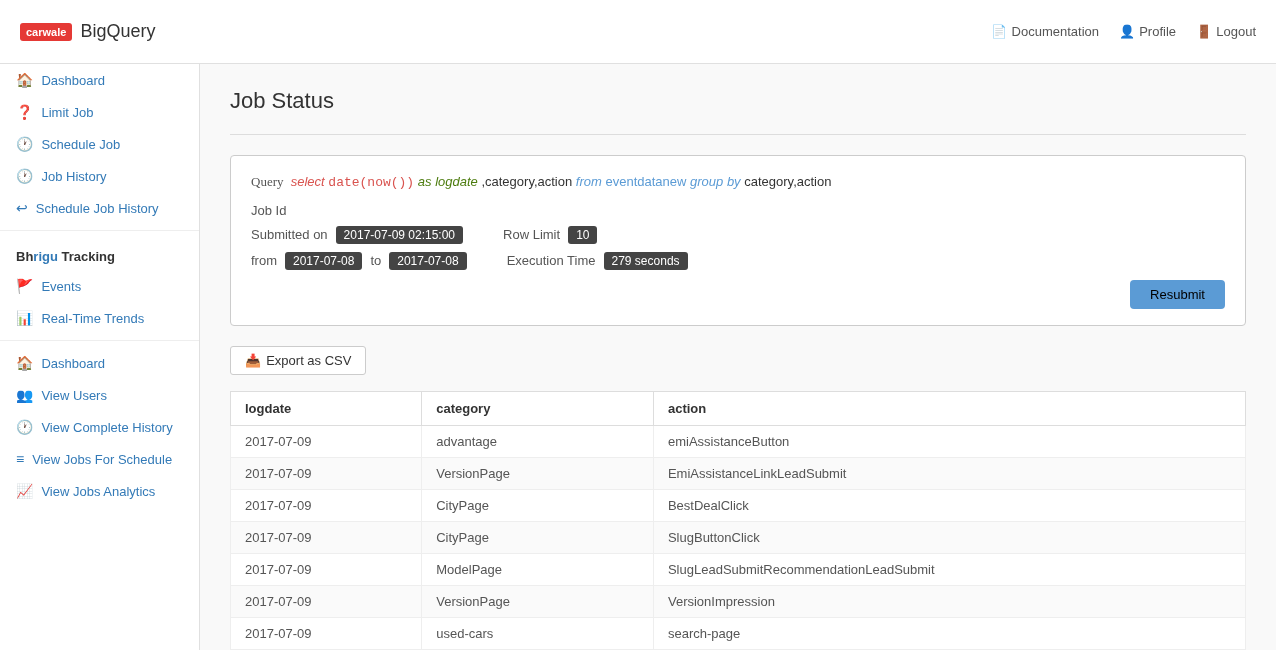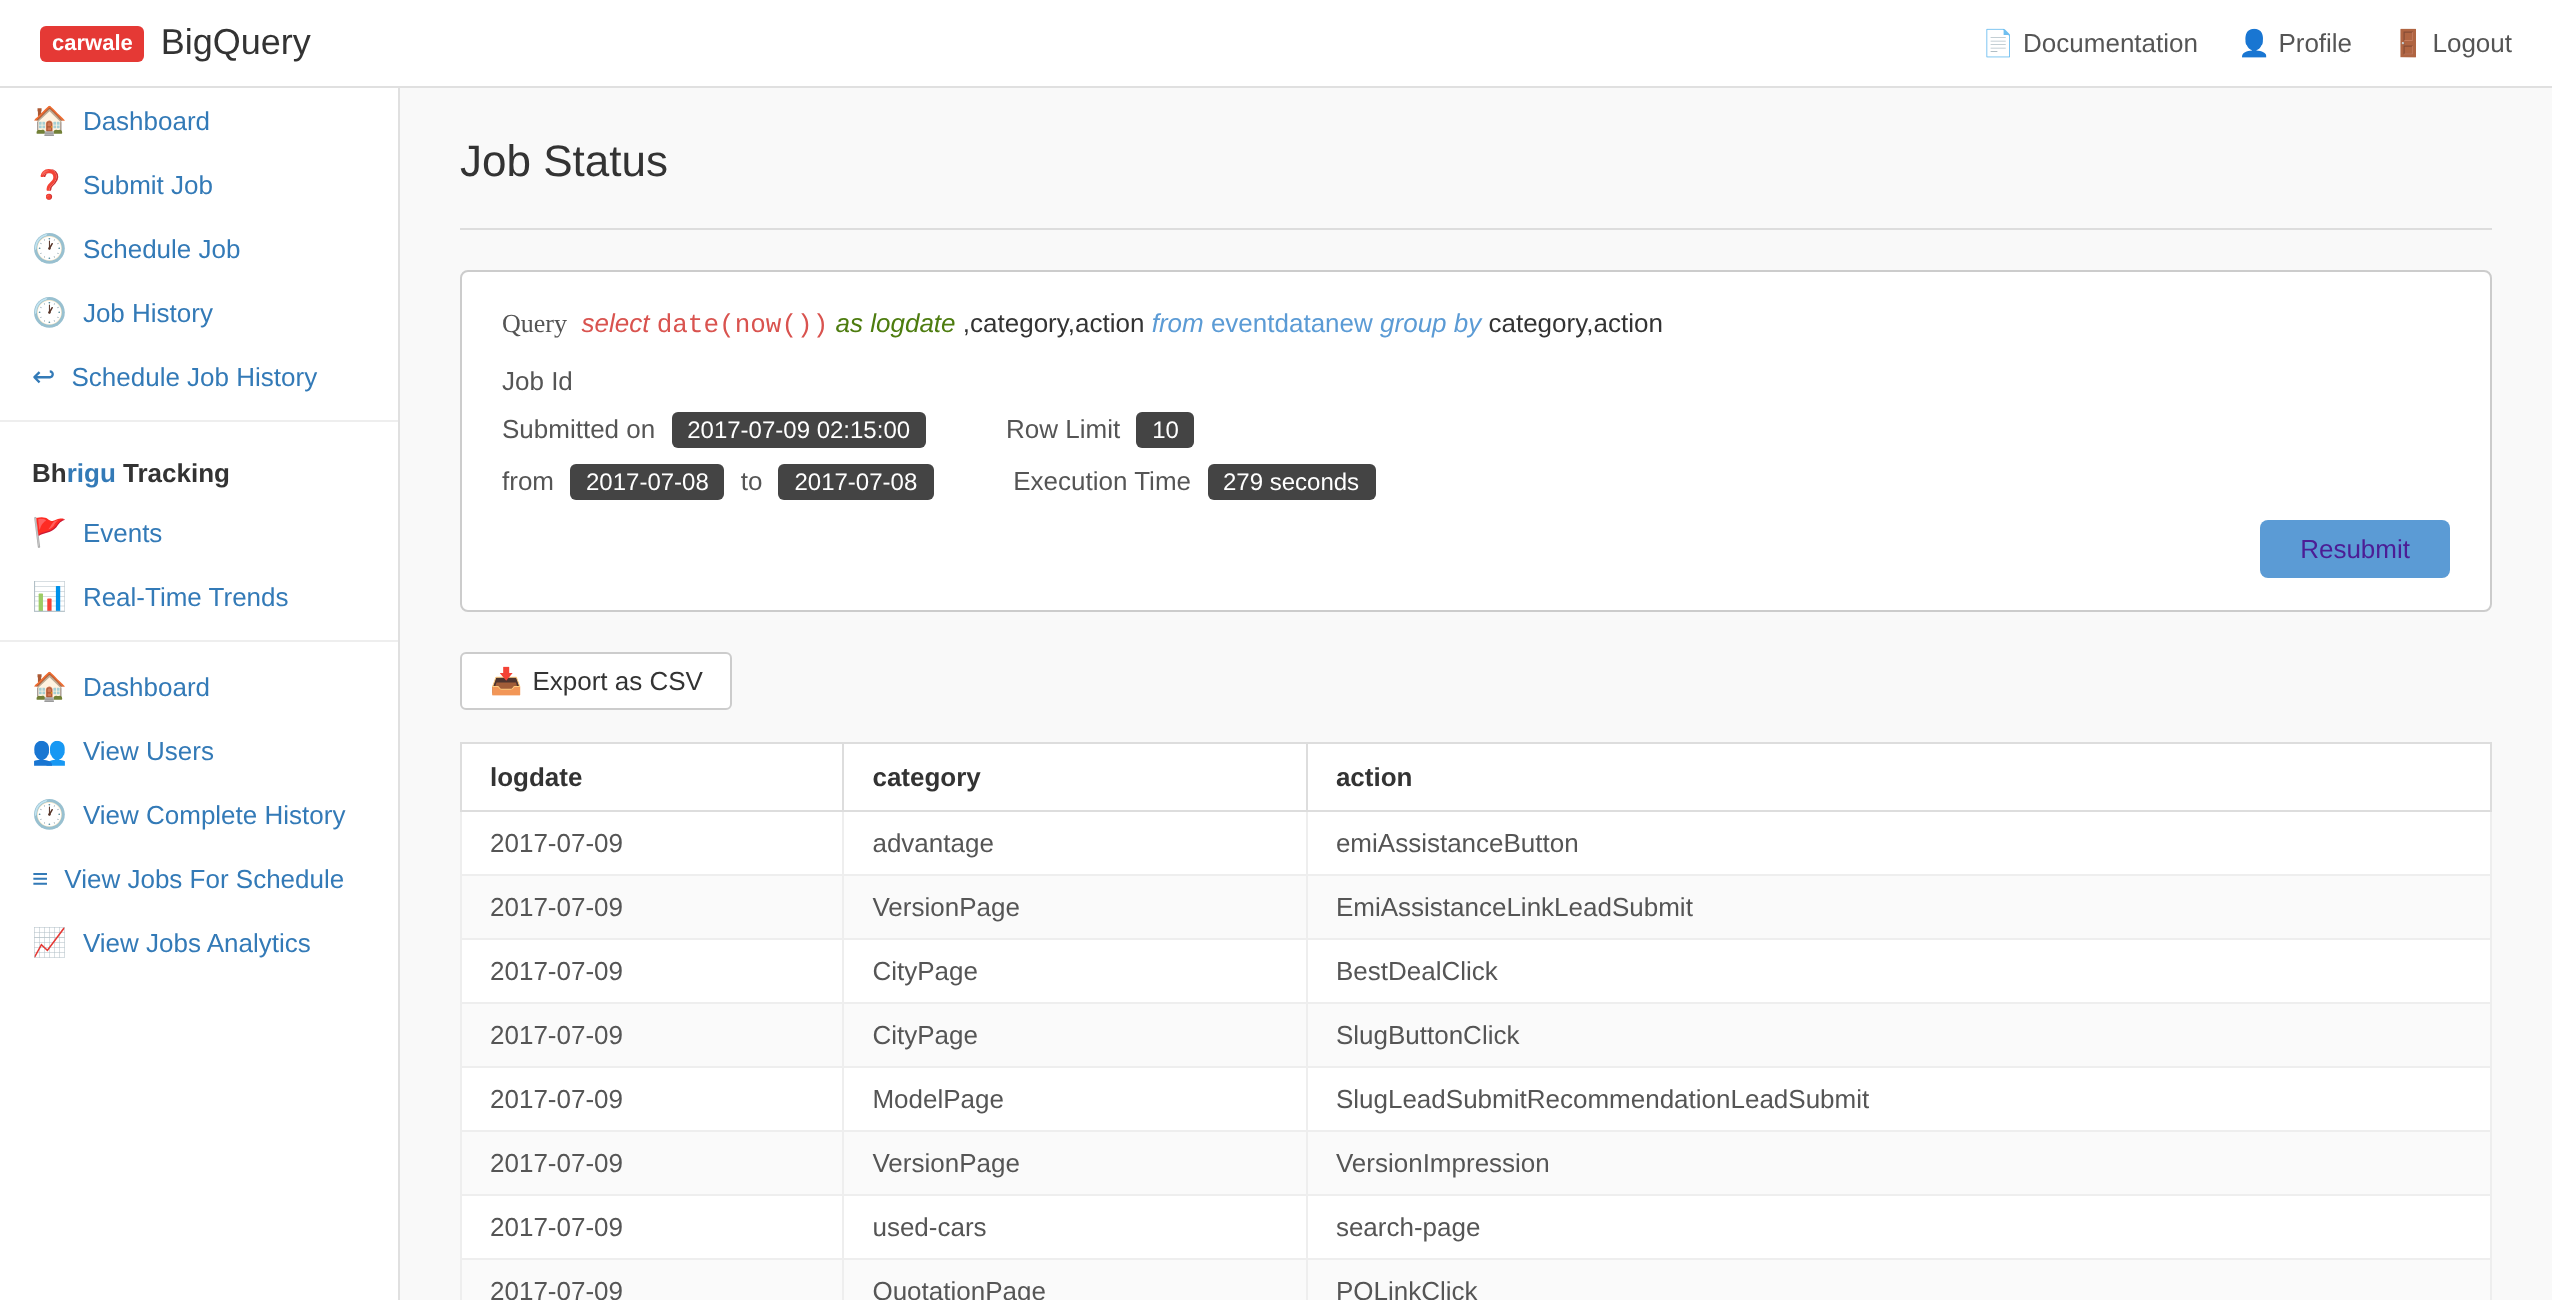--- a/index.html
+++ b/index.html
@@ -5,21 +5,21 @@
     * { box-sizing: border-box; margin: 0; padding: 0; }
     body { font-family: 'Segoe UI', Arial, sans-serif; font-size: 13px; color: #333; display: flex; flex-direction: column; height: 100vh; }
 
     
     .topnav {
       background: #fff;
       border-bottom: 1px solid #e0e0e0;
       display: flex;
       align-items: center;
       padding: 0 20px;
-      height: 44px;
+      height: 64px;
       flex-shrink: 0;
     }
     .topnav-brand {
       display: flex;
       align-items: center;
       gap: 8px;
       margin-right: auto;
     }
     .brand-logo {
       background: #e53935;
@@ -148,21 +148,21 @@
     }
     .job-meta-col { display: flex; align-items: center; gap: 8px; font-size: 13px; text-align: right; }
 
     .resubmit-row {
       display: flex;
       justify-content: flex-end;
       margin-top: 10px;
     }
     .btn-resubmit {
       background: #5b9bd5;
-      color: #4c1d95;
+      color: #000000;
       border: none;
       padding: 7px 20px;
       border-radius: 4px;
       cursor: pointer;
       font-size: 13px;
     }
 
     
     .btn-export {
       background: #fff;
@@ -229,21 +229,21 @@
 <div class="layout">
 
   <aside class="sidebar">
 
     <a href="#" class="sidebar-item">
       <span class="sidebar-icon">🏠</span>
       <span>Dashboard</span>
     </a>
     <a href="#" class="sidebar-item">
       <span class="sidebar-icon">❓</span>
-      <span>Submit Job</span>
+      <span>Limit Job</span>
     </a>
     <a href="#" class="sidebar-item">
       <span class="sidebar-icon">🕐</span>
       <span>Schedule Job</span>
     </a>
     <a href="#" class="sidebar-item">
       <span class="sidebar-icon">🕐</span>
       <span>Job History</span>
     </a>
     <a href="#" class="sidebar-item">

